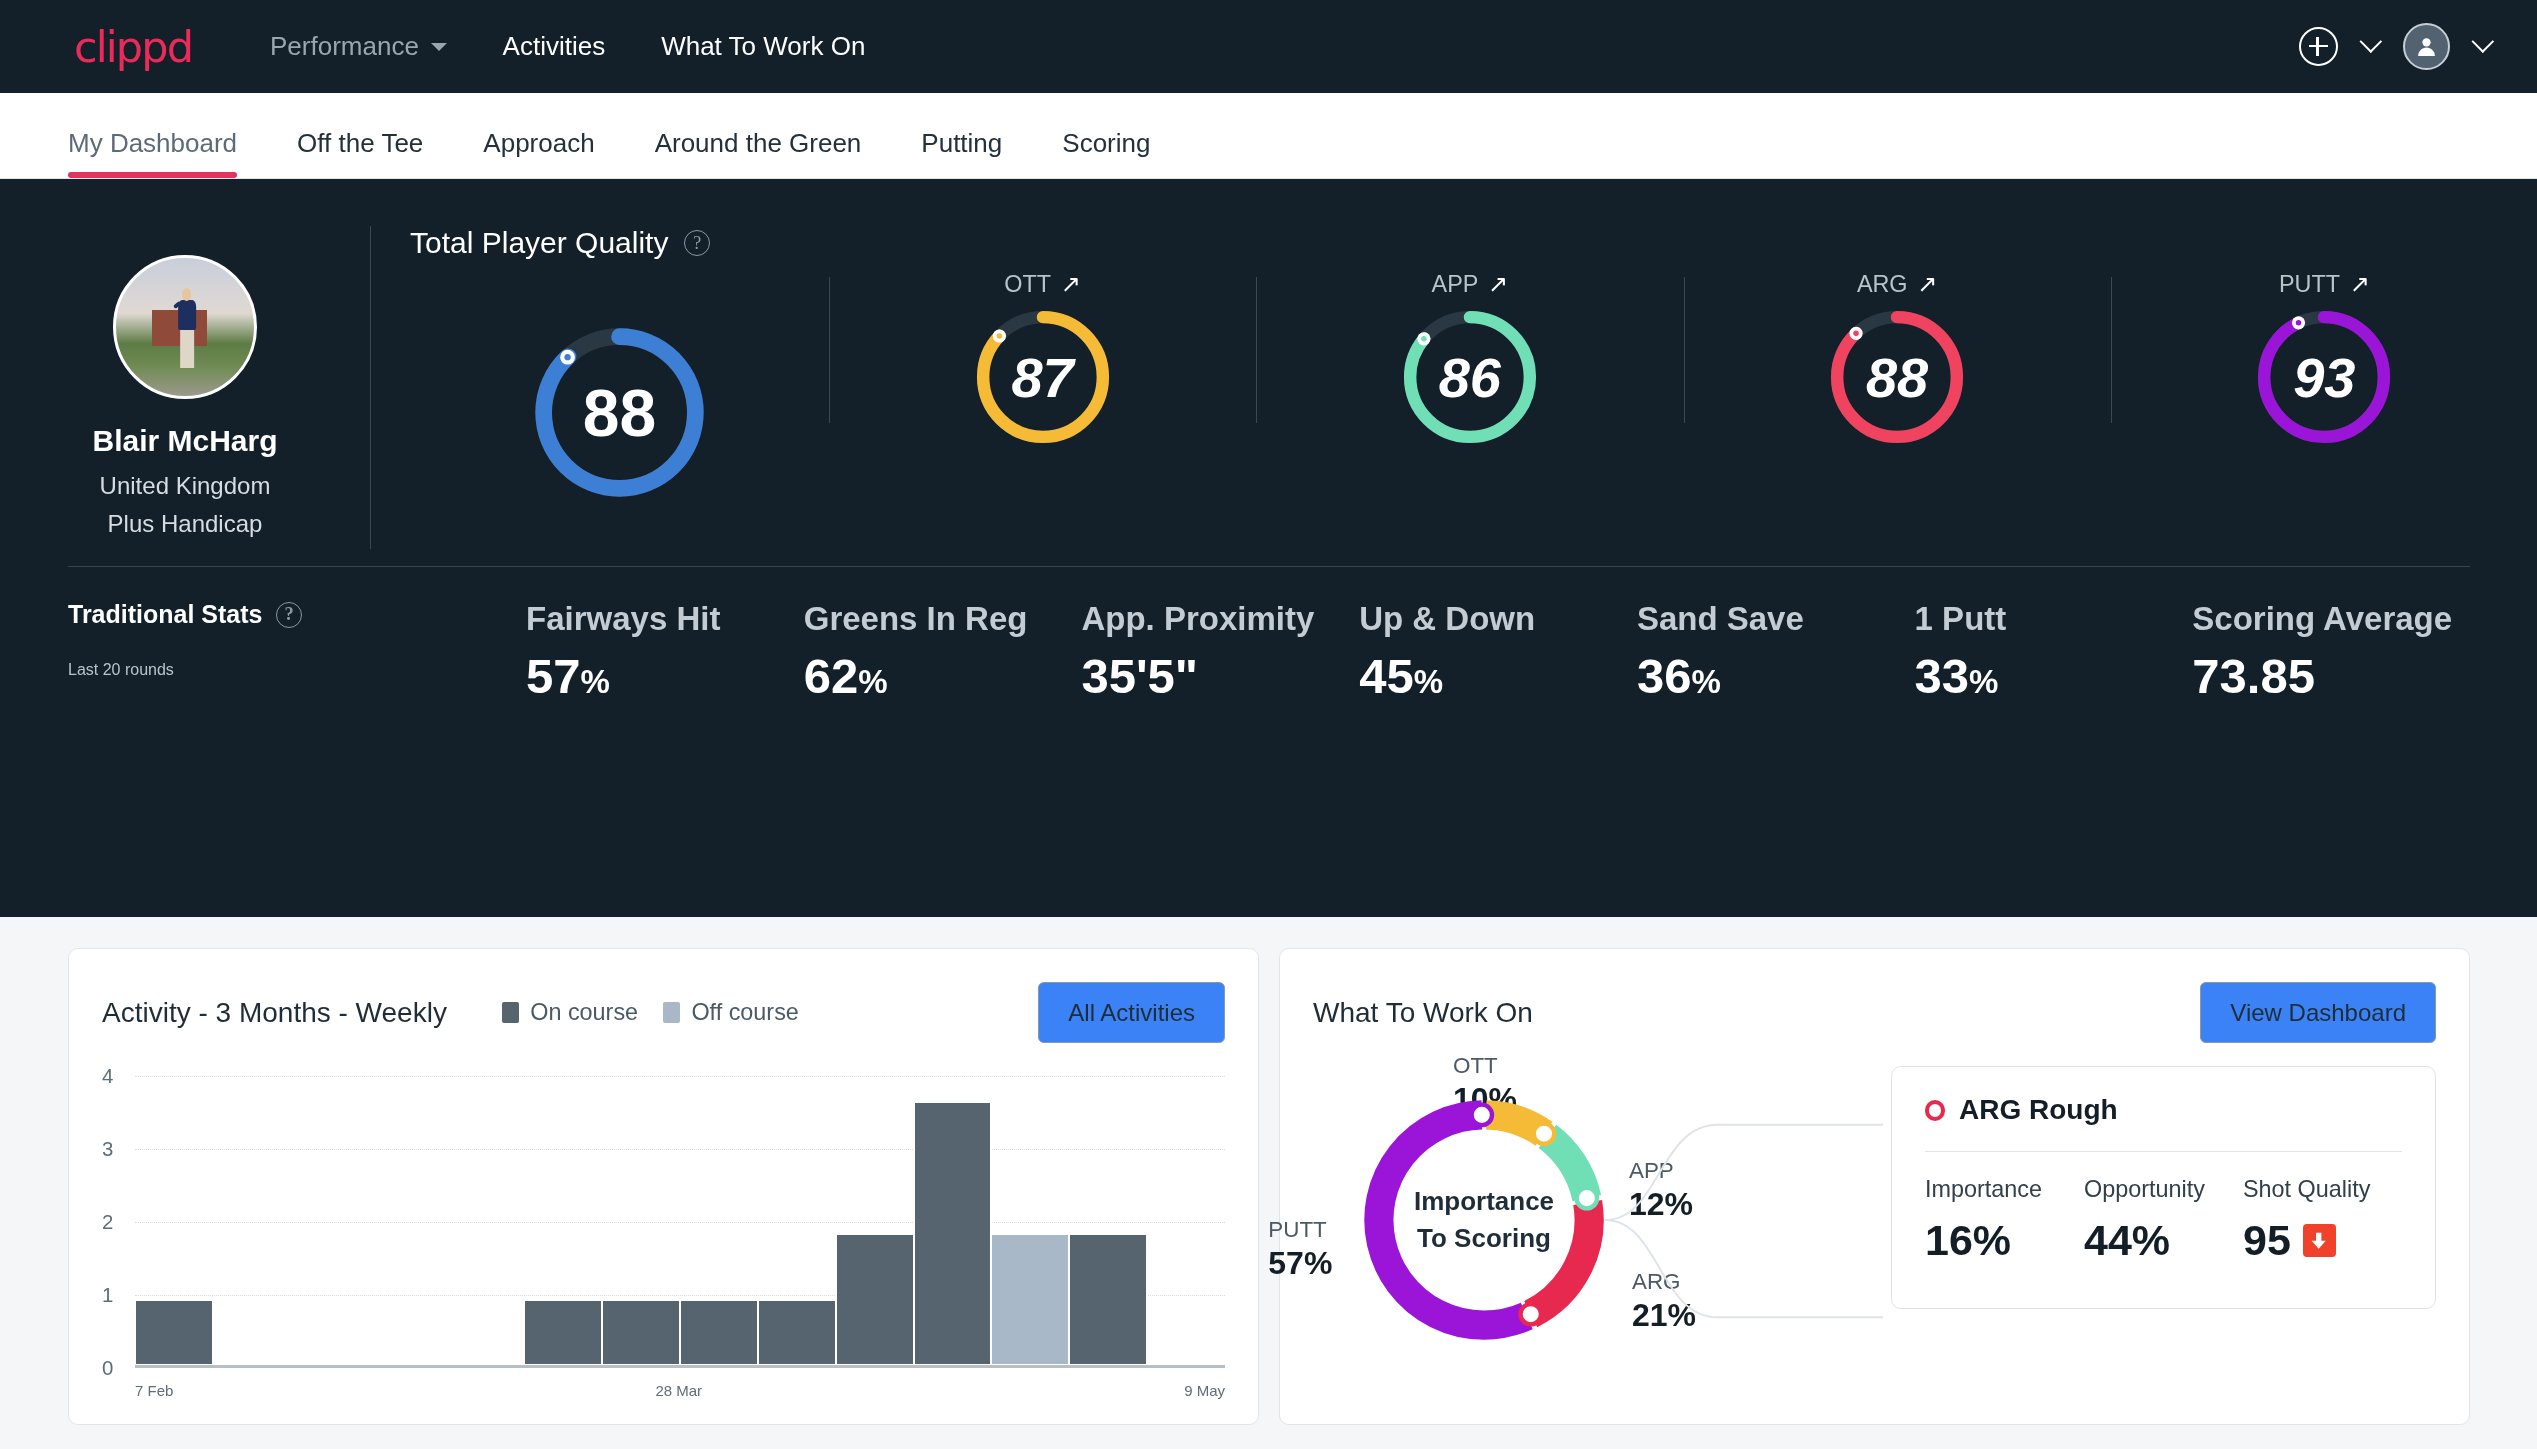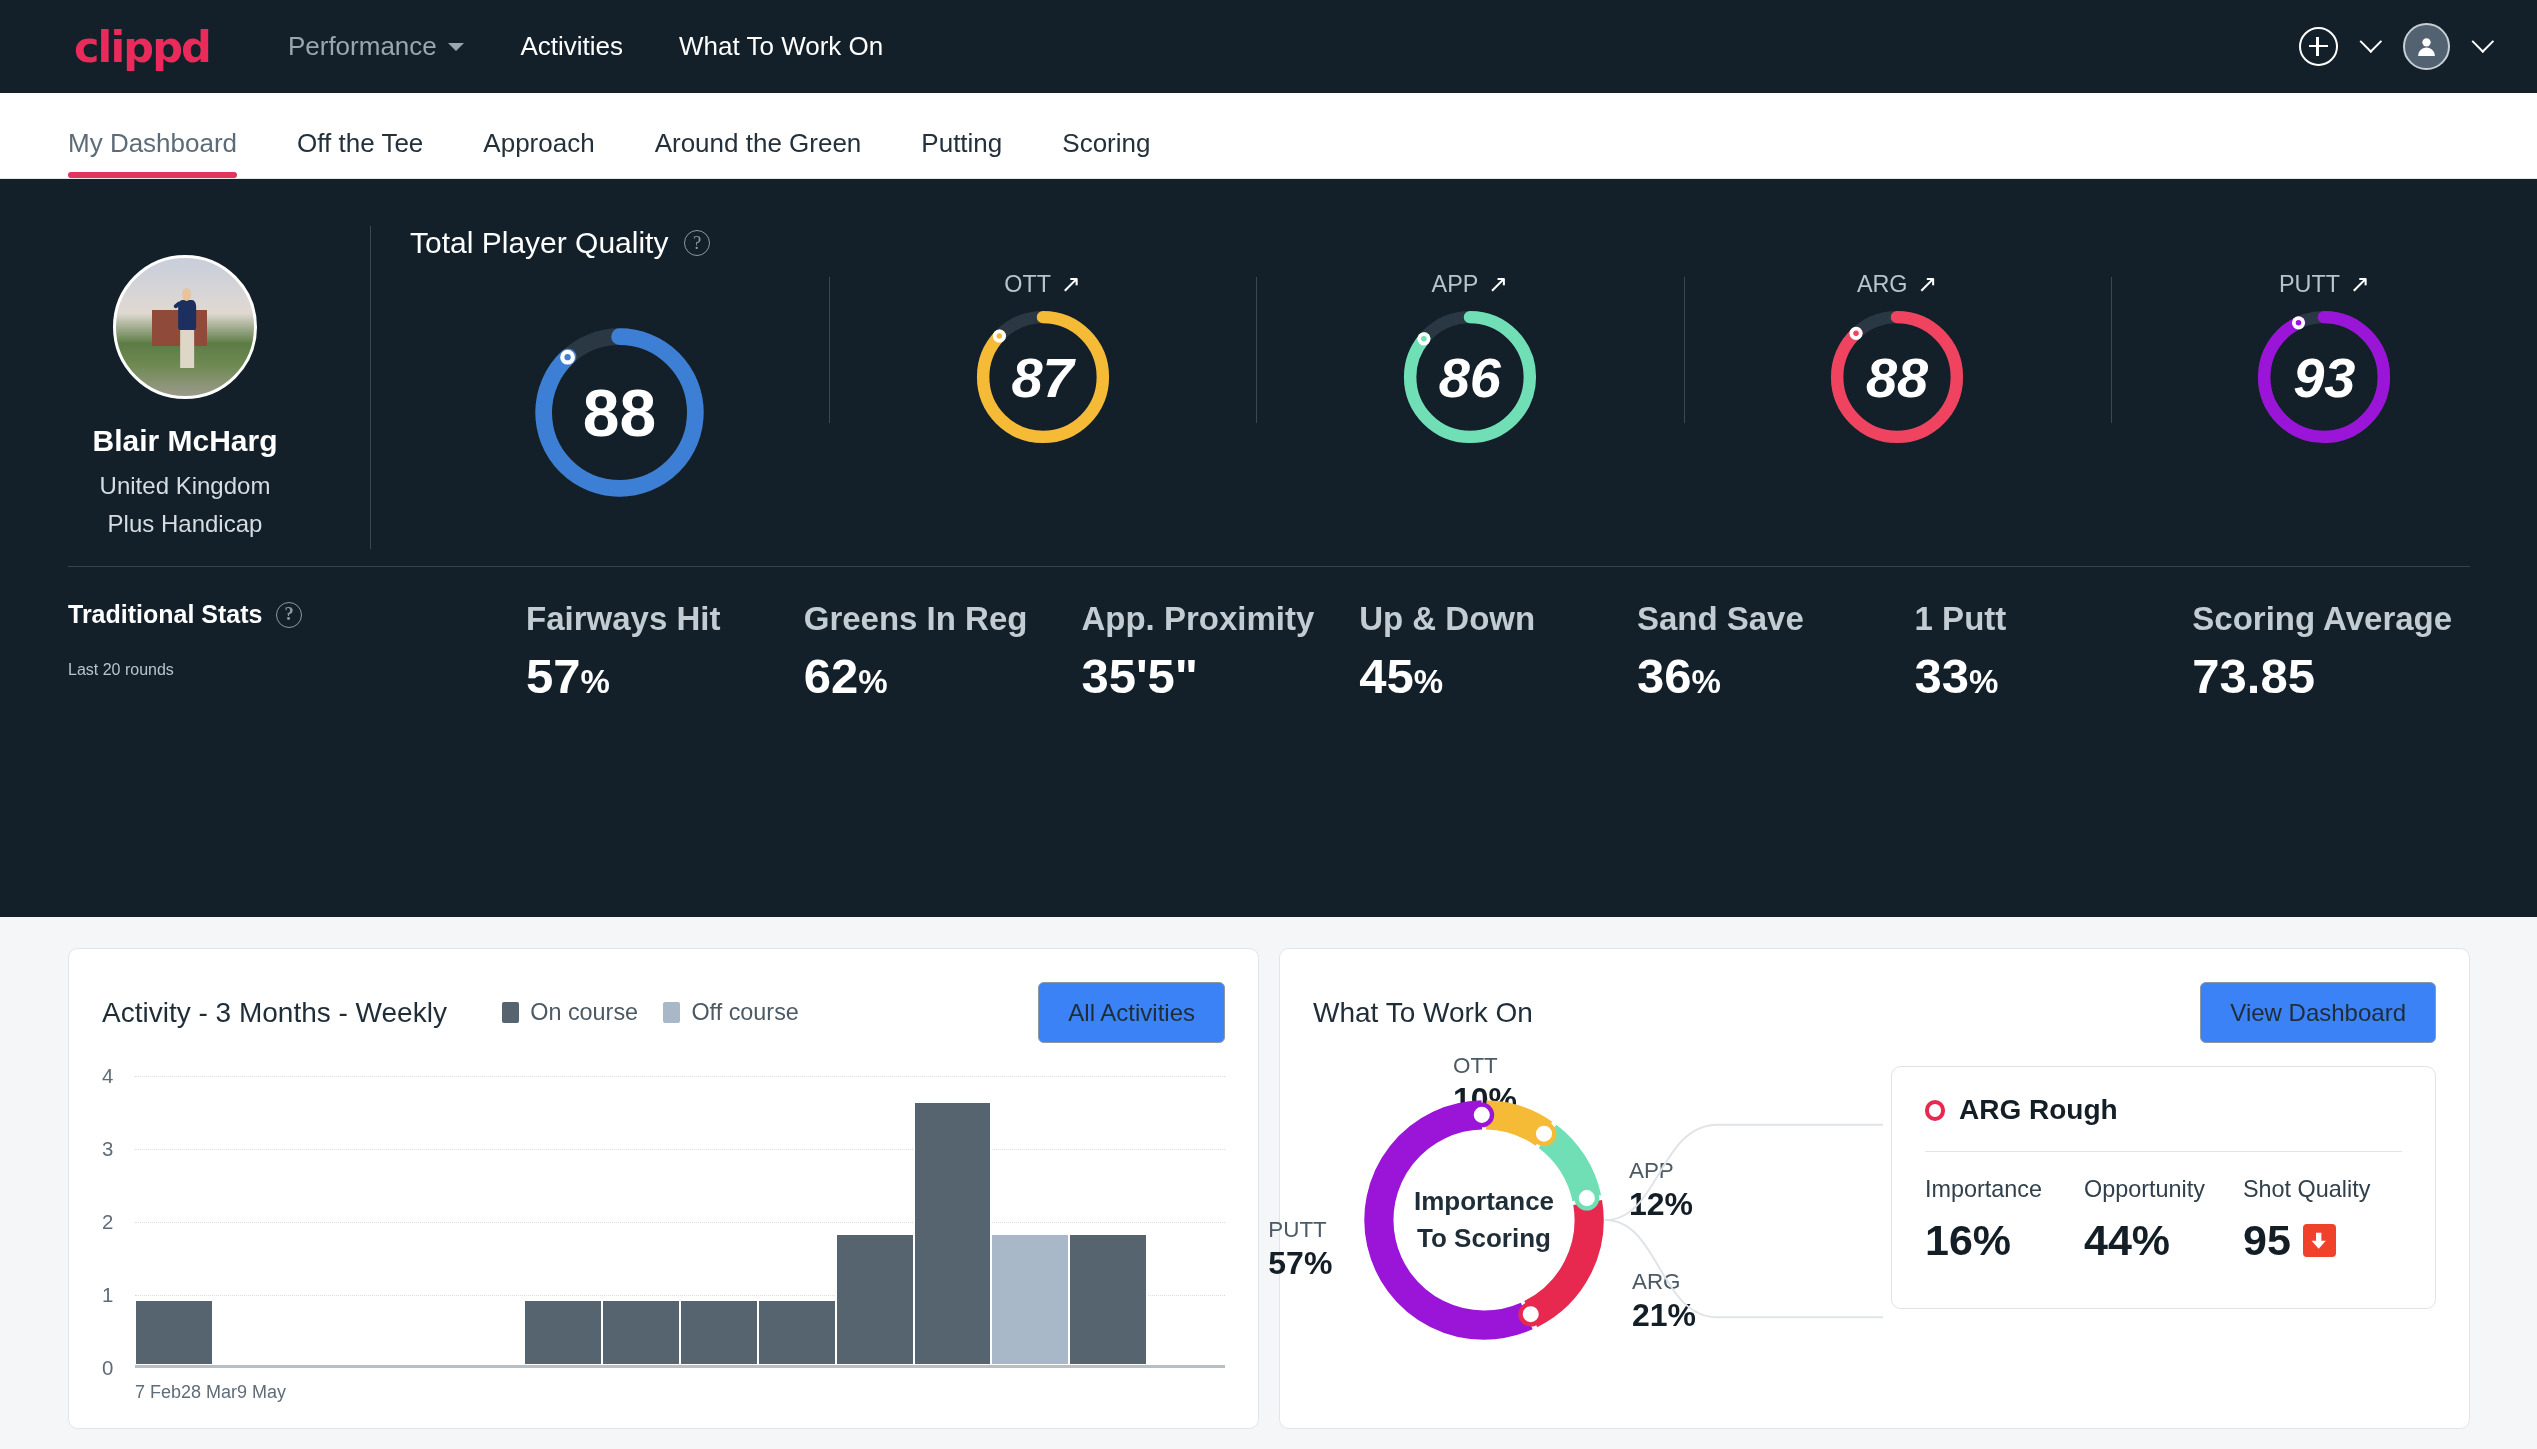--- a/index.html
+++ b/index.html
@@ -11,21 +11,21 @@
   }
   .page { position: relative; width: 2538px; height: 1450px; background: #f5f6f7; }
 
   
   .topnav {
     height: 93px; background: #132029;
     display: flex; align-items: center; padding: 0 47px;
     position: relative;
   }
   .brand {
-    font-size: 43px; font-weight: bold; color: #ea2a5a;
+    font-size: 43px; font-weight: normal; color: #ea2a5a;
     letter-spacing: -1.9px; margin-left: 27px; margin-right: 78px;
     font-family: "DejaVu Sans", sans-serif;
   }
   .navlinks { display: flex; align-items: flex-end; gap: 56px; }
   .navlink {
     font-size: 26px; color: #ffffff; cursor: pointer;
     display: flex; align-items: center; gap: 11.7px; white-space: nowrap;
   }
   .navlink.muted { color: #9aa5ad; }
   .caret { display: inline-block; width: 0; height: 0;
@@ -153,22 +153,22 @@
 
   
   .chart-wrap { position: relative; height: 292px; margin: 33px 33px 0 33px; }
   .ytick { position:absolute; left:0; font-size:20.4px; color:#5f6d78;
     transform: translateY(-50%); }
   .grid { position:absolute; left: 33px; right: 0; border-top: 1.9px dotted #d9dde1; }
   .axis { position:absolute; left: 33px; right: 0; bottom:0; height:2.9px; background:#b6bec6;}
   .bars { position:absolute; left: 33px; right: 0; bottom: 2.9px; height: 263px; }
   .bar { position:absolute; bottom:0; background:#56646f; border:1px solid #ffffff;}
   .bar.off { background:#a9b8c8; }
-  .xlabels { display:flex; margin: 13.6px 33px 0 66px;
-    font-size:18px; color:#5f6d78; padding-bottom: 25px;}
+  .xlabels { display:flex; justify-content:space-between; margin: 13.6px 33px 0 66px;
+    font-size:15px; color:#5f6d78; padding-bottom: 25px;}
 
   
   .wtwo-body { position: relative; height: 323px; margin-top: 9.7px; }
   .donut-box { position:absolute; left: 58px; top: 21.4px; width: 292px; height: 292px; }
   .donut-center { position:absolute; inset:0; display:flex; flex-direction:column;
     align-items:center; justify-content:center; font-size:26px; font-weight:bold;
     color:#1f2d38; line-height: 1.45; text-align:center; }
   .dlabel { position:absolute; text-align:left; }
   .dlabel .n { font-size:22.4px; color:#4c5a66; }
   .dlabel .v { font-size:32px; font-weight:bold; color:#141e26; margin-top:1.9px;}

